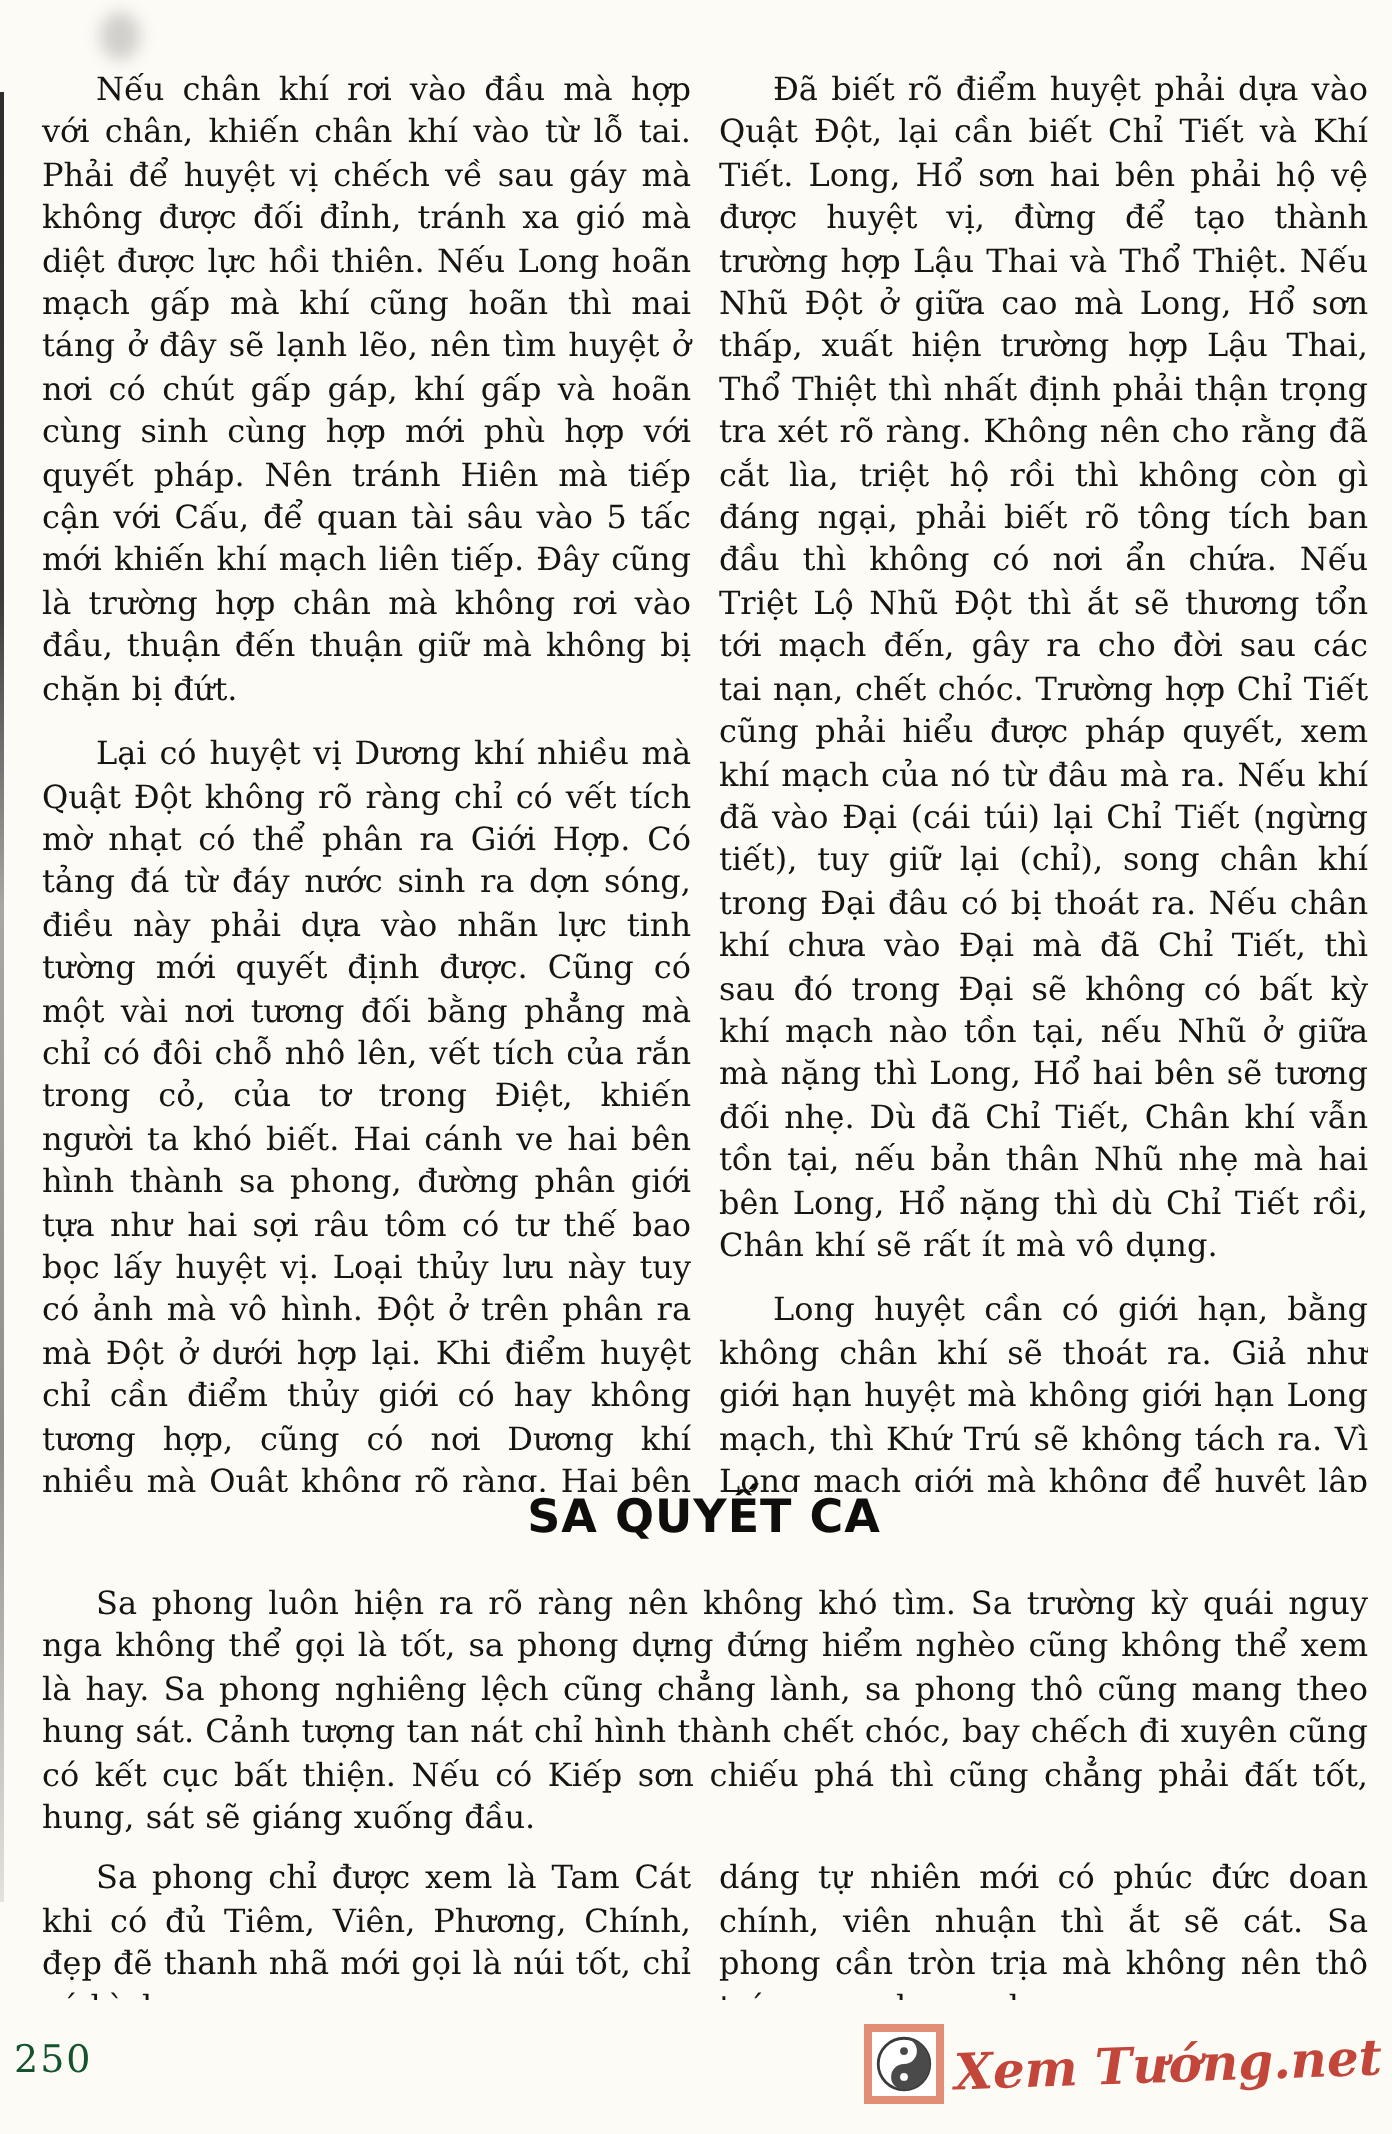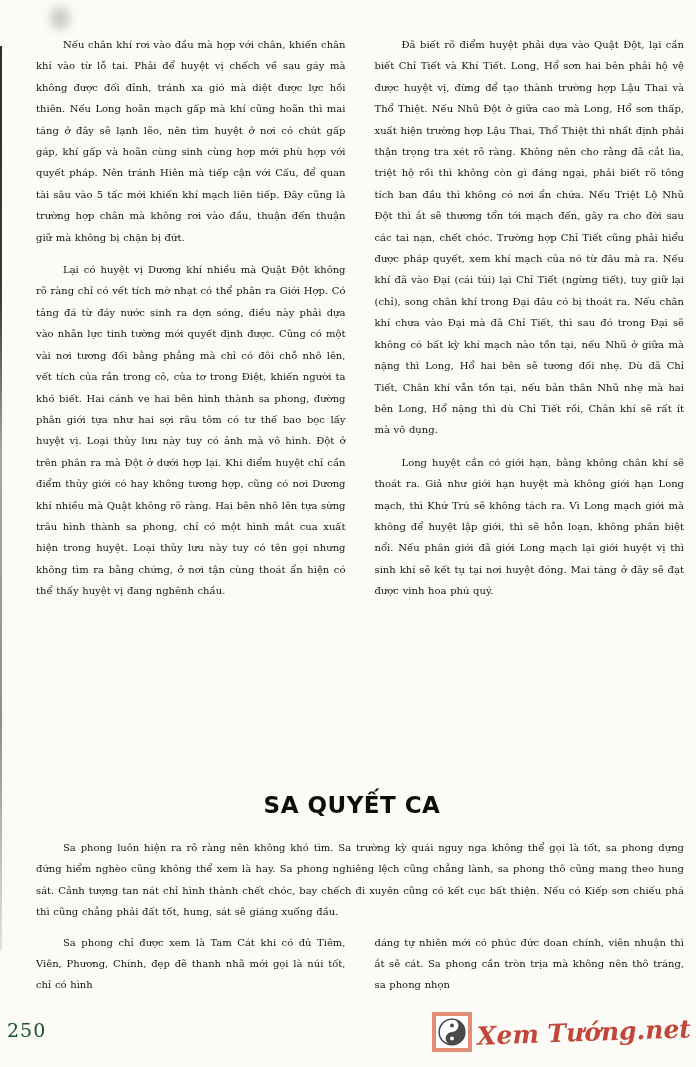--- a/index.html
+++ b/index.html
@@ -23,28 +23,27 @@
   }
   .smudge {
     position:absolute; left:50px; top:6px; width:20px; height:24px;
     background:#8a8a86; opacity:.38; filter:blur(4px); border-radius:50%;
   }
   .two-col { display:flex; gap:13px; }
   .top-section { height:712px; overflow:hidden; }
   .bottom-section { margin-top:9px; height:72px; overflow:hidden; }
   .col { flex:1; min-width:0; }
   .body-text {
-    font-size:10px; line-height:21.4px;
+    font-size:16px; line-height:21.4px;
     text-align:justify; text-indent:27px;
-    margin:0 0 11px 16px;
+    margin:0 0 11px 1px;
     word-spacing:0.5px;
   }
   .no-indent { text-indent:0; }
   .heading {
-    margin-top:46px;
     text-align:center;
     font-family:"DejaVu Sans","Liberation Sans",sans-serif;
     font-weight:bold; font-size:23px; letter-spacing:.5px;
     color:#0f0e0c;
   }
   .mid-para { margin-top:19px; margin-bottom:0; }
   .page-number {
     position:absolute; left:7px; top:1019px;
     font-size:19px; color:#14532d; letter-spacing:1px;
   }

